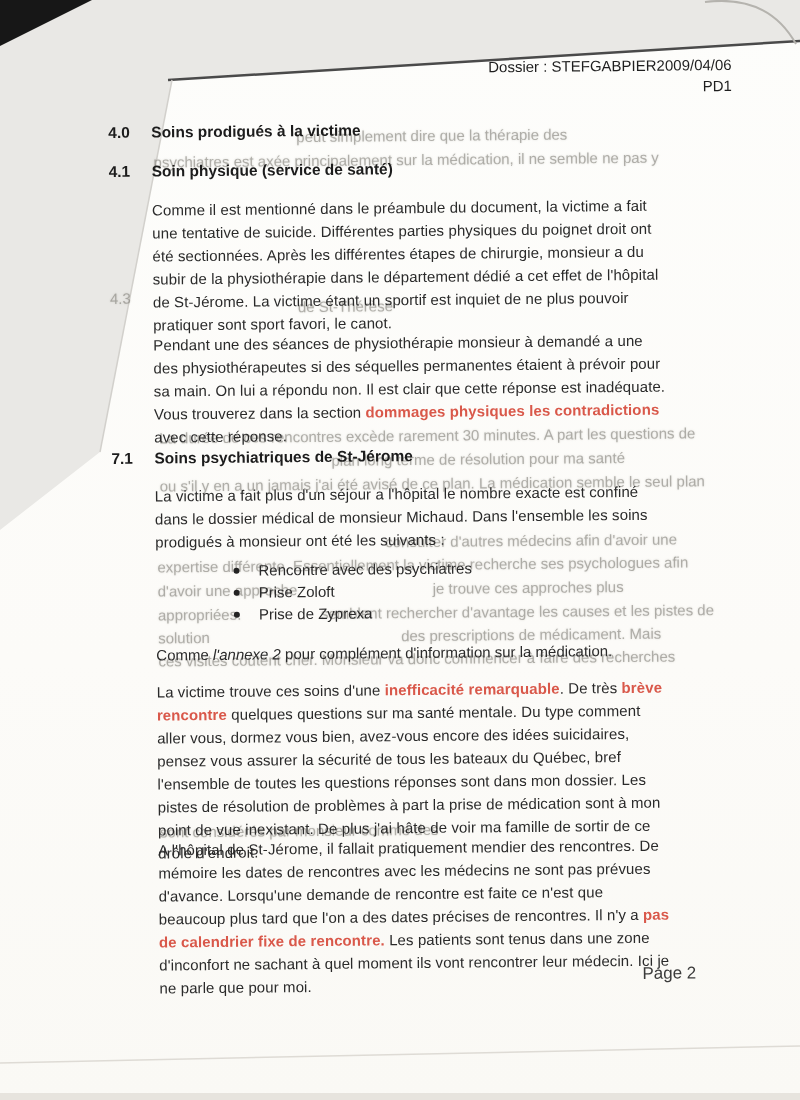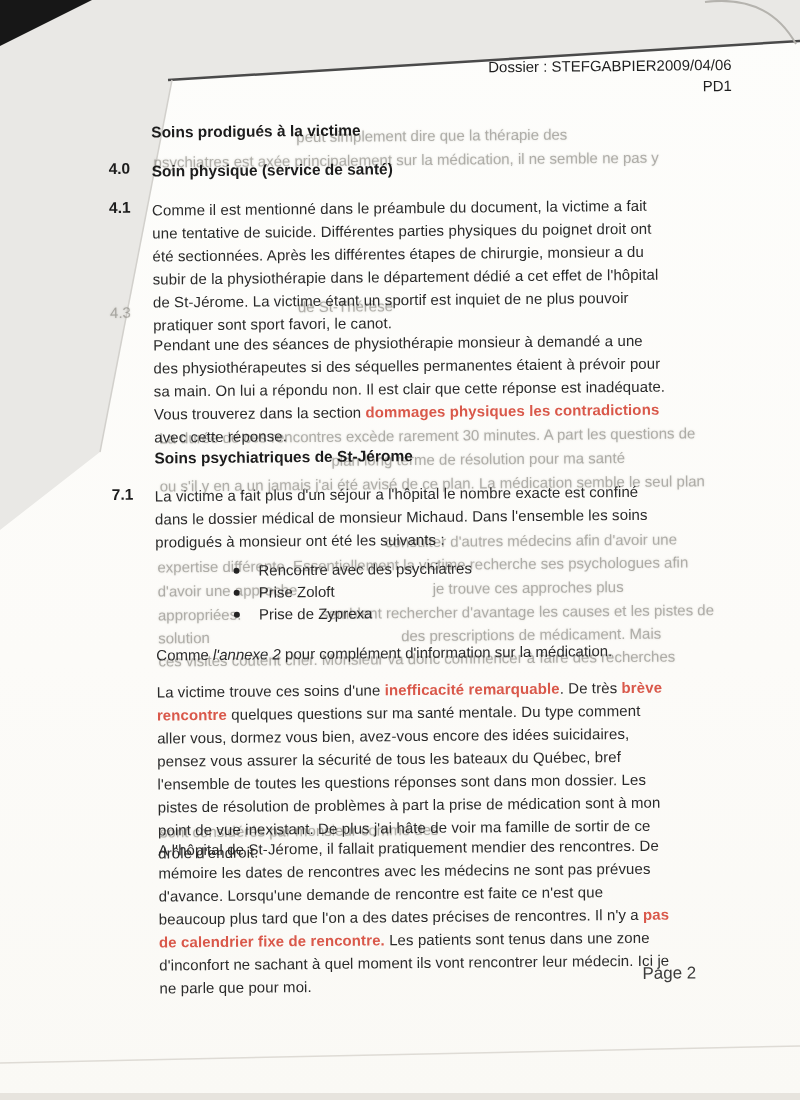--- a/index.html
+++ b/index.html
@@ -6,21 +6,21 @@
   .canvas{position:relative;width:800px;height:1100px;overflow:hidden;
           background:#e9e8e5;font-family:"Liberation Sans",sans-serif;}
   .paper{position:absolute;inset:0;background:linear-gradient(180deg,#fdfdfb 0%,#fcfbf8 60%,#faf9f5 100%);
          clip-path:polygon(172px 80px,800px 41px,800px 1100px,0px 1100px,0px 530px,100px 452px);}
   .artifacts{position:absolute;inset:0;pointer-events:none;}
   .content{position:absolute;inset:0;transform:rotate(-0.55deg);transform-origin:420px 520px;color:#2a2a2a;}
   .header{position:absolute;top:57px;left:0;width:736px;text-align:right;
           font-size:15px;line-height:21px;color:#1f1f1f;}
   .heading-row{position:absolute;left:112px;display:flex;font-weight:700;
                font-size:15.5px;color:#1c1c1c;}
-  .heading-num{width:43px;flex:none;margin-top:36px;}
+  .heading-num{width:43px;flex:none;}
   .para{position:absolute;left:155px;width:515px;font-size:15px;line-height:23px;
         letter-spacing:0.1px;text-align:left;}
   .seg-red{color:var(--highlight,#d9584a);font-weight:700;}
   .seg-bi{font-weight:400;font-style:italic;}
   .bullets{position:absolute;left:233px;top:558px;font-size:15px;line-height:22px;}
   .bullet-row{display:flex;align-items:center;height:22px;}
   .bullet-dot{width:6px;height:6px;border-radius:50%;background:#232323;margin-right:19px;flex:none;}
   .annexe{position:absolute;left:155px;top:641px;font-size:15px;line-height:23px;}
   .page-label{position:absolute;left:638px;top:966px;font-size:17px;color:#3a3a3a;}
   .bleed{position:absolute;font-size:15px;line-height:23px;white-space:nowrap;
@@ -41,21 +41,21 @@
     <path d="M705,2 Q768,-6 796,44" stroke="#b5b3ae" stroke-width="2" fill="none"></path>
     <path d="M0,1063 L800,1046" stroke="#dedbd5" stroke-width="1.5" fill="none"></path>
   </svg>
   <div class="bottom-strip"></div>
 
   <div class="content">
 
     <div>
         <div class="bleed" style="left: 300px; top: 124px;">peut simplement dire que la thérapie des</div>
         <div class="bleed" style="left: 157px; top: 148px;">psychiatres est axée principalement sur la médication, il ne semble ne pas y</div>
-        <div class="bleed" style="left: 112px; top: 298px;">4.3</div>
+        <div class="bleed" style="left: 112px; top: 284px;">4.3</div>
         <div class="bleed" style="left: 300px; top: 294px;">de St-Thérèse</div>
         <div class="bleed" style="left: 160px; top: 424px;">La durée de ces rencontres excède rarement 30 minutes. A part les questions de</div>
         <div class="bleed" style="left: 332px; top: 448px;">plan long terme de résolution pour ma santé</div>
         <div class="bleed" style="left: 160px; top: 472px;">ou s'il y en a un jamais j'ai été avisé de ce plan. La médication semble le seul plan</div>
         <div class="bleed" style="left: 385px; top: 530px;">consulter d'autres médecins afin d'avoir une</div>
         <div class="bleed" style="left: 157px; top: 553px;">expertise différente. Essentiellement la victime recherche ses psychologues afin</div>
         <div class="bleed" style="left: 157px; top: 577px;">d'avoir une approche</div>
         <div class="bleed" style="left: 432px; top: 577px;">je trouve ces approches plus</div>
         <div class="bleed" style="left: 157px; top: 601px;">appropriées.</div>
         <div class="bleed" style="left: 320px; top: 601px;">semblent rechercher d'avantage les causes et les pistes de</div>

